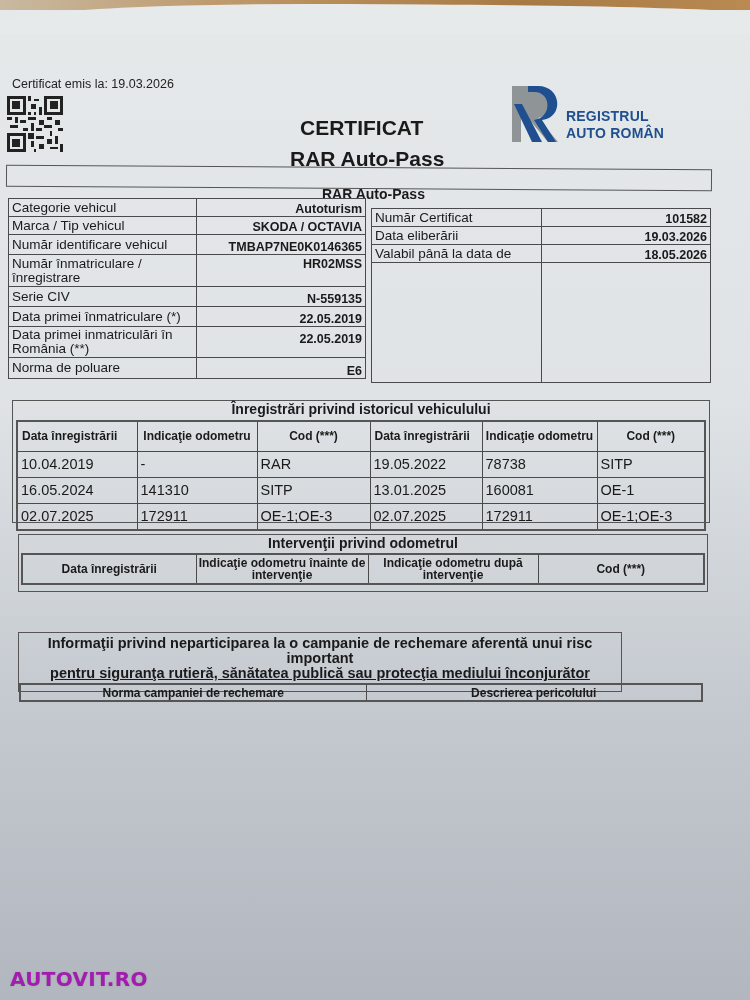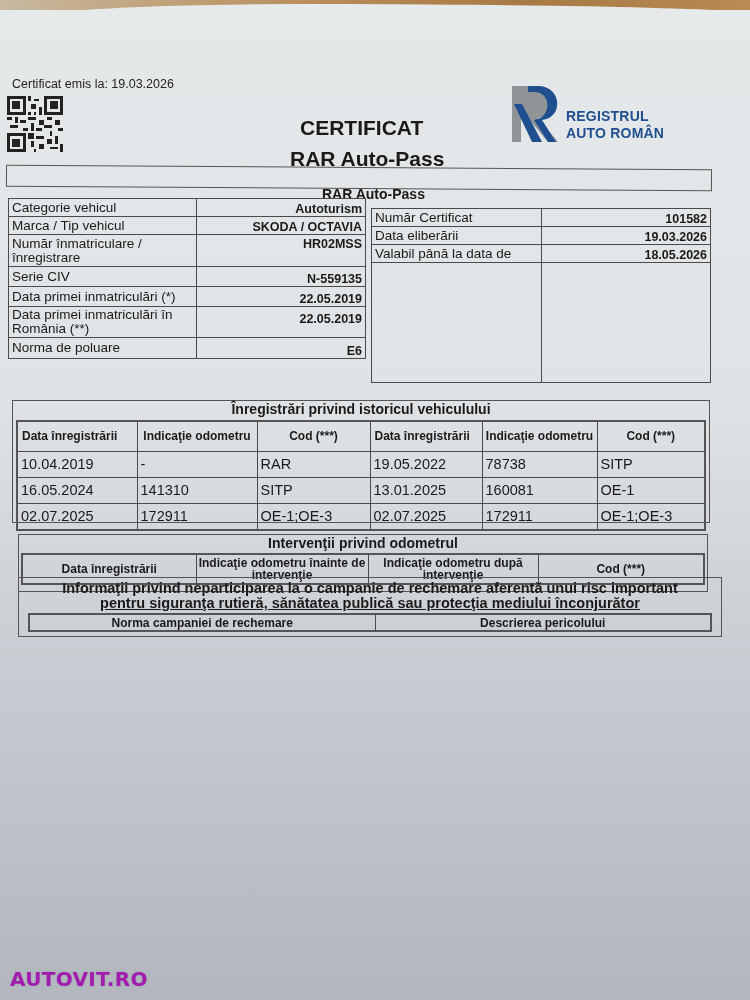--- a/index.html
+++ b/index.html
@@ -49,21 +49,21 @@
   .hist { left: 12px; top: 400px; width: 698px; height: 123px; }
   .hist table { position: static; width: 690px; margin: 3px auto 0; font-size: 14.5px; border: 2px solid #555; }
   .hist th { font-size: 12px; font-weight: bold; line-height: 12px; height: 30px; padding: 0 2px; text-align: center; }
   .hist th.first { text-align: left; padding-left: 4px; }
   .hist td { padding: 4px 3px; height: 18px; line-height: 17px; }
 
   .interv { left: 18px; top: 534px; width: 690px; height: 58px; }
   .interv table { position: static; width: 684px; margin: 2px auto 0; border: 2px solid #555; }
   .interv th { font-size: 12px; font-weight: bold; line-height: 12px; height: 30px; text-align: center; }
 
-  .recall { left: 18px; top: 577px; width: 704px; height: 60px; }
+  .recall { left: 18px; top: 632px; width: 604px; height: 60px; }
   .recall .sec-title { font-size: 14.5px; line-height: 15px; padding-top: 3px; }
   .recall .u { text-decoration: underline; }
   .recall table { position: static; width: 684px; margin: 2px auto 0; border: 2px solid #555; }
   .recall th { font-size: 12px; font-weight: bold; height: 17px; text-align: center; }
   .watermark {
     position: absolute; left: 10px; top: 967px; color: #a21caf; font-weight: bold;
     font-size: 20px; letter-spacing: 0.3px; font-family: "DejaVu Sans", sans-serif;
     text-shadow: 0 0 2px rgba(0,0,0,0.15);
   }
 </style>
@@ -142,30 +142,34 @@
   <table class="t-left">
     <tbody>
         <tr style="height:18px">
           <td class="l">Categorie vehicul</td>
           <td class="v">Autoturism</td>
         </tr>
     <tr style="height:18px">
           <td class="l">Marca / Tip vehicul</td>
           <td class="v">SKODA / OCTAVIA</td>
         </tr>
+    <tr style="height:20px">
+          <td class="l">Număr identificare vehicul</td>
+          <td class="v">TMBAP7NE0K0146365</td>
+        </tr>
     <tr style="height:32px">
           <td class="l">Număr înmatriculare / înregistrare</td>
           <td class="v" style="vertical-align:top;padding-top:2px">HR02MSS</td>
         </tr>
     <tr style="height:20px">
           <td class="l">Serie CIV</td>
           <td class="v">N-559135</td>
         </tr>
     <tr style="height:20px">
-          <td class="l">Data primei inmatriculări (*)</td>
+          <td class="l">Data primei înmatriculare (*)</td>
           <td class="v">22.05.2019</td>
         </tr>
     <tr style="height:31px">
           <td class="l">Data primei inmatriculări în România (**)</td>
           <td class="v" style="vertical-align:top;padding-top:5px">22.05.2019</td>
         </tr>
     <tr style="height:21px">
           <td class="l">Norma de poluare</td>
           <td class="v">E6</td>
         </tr>

